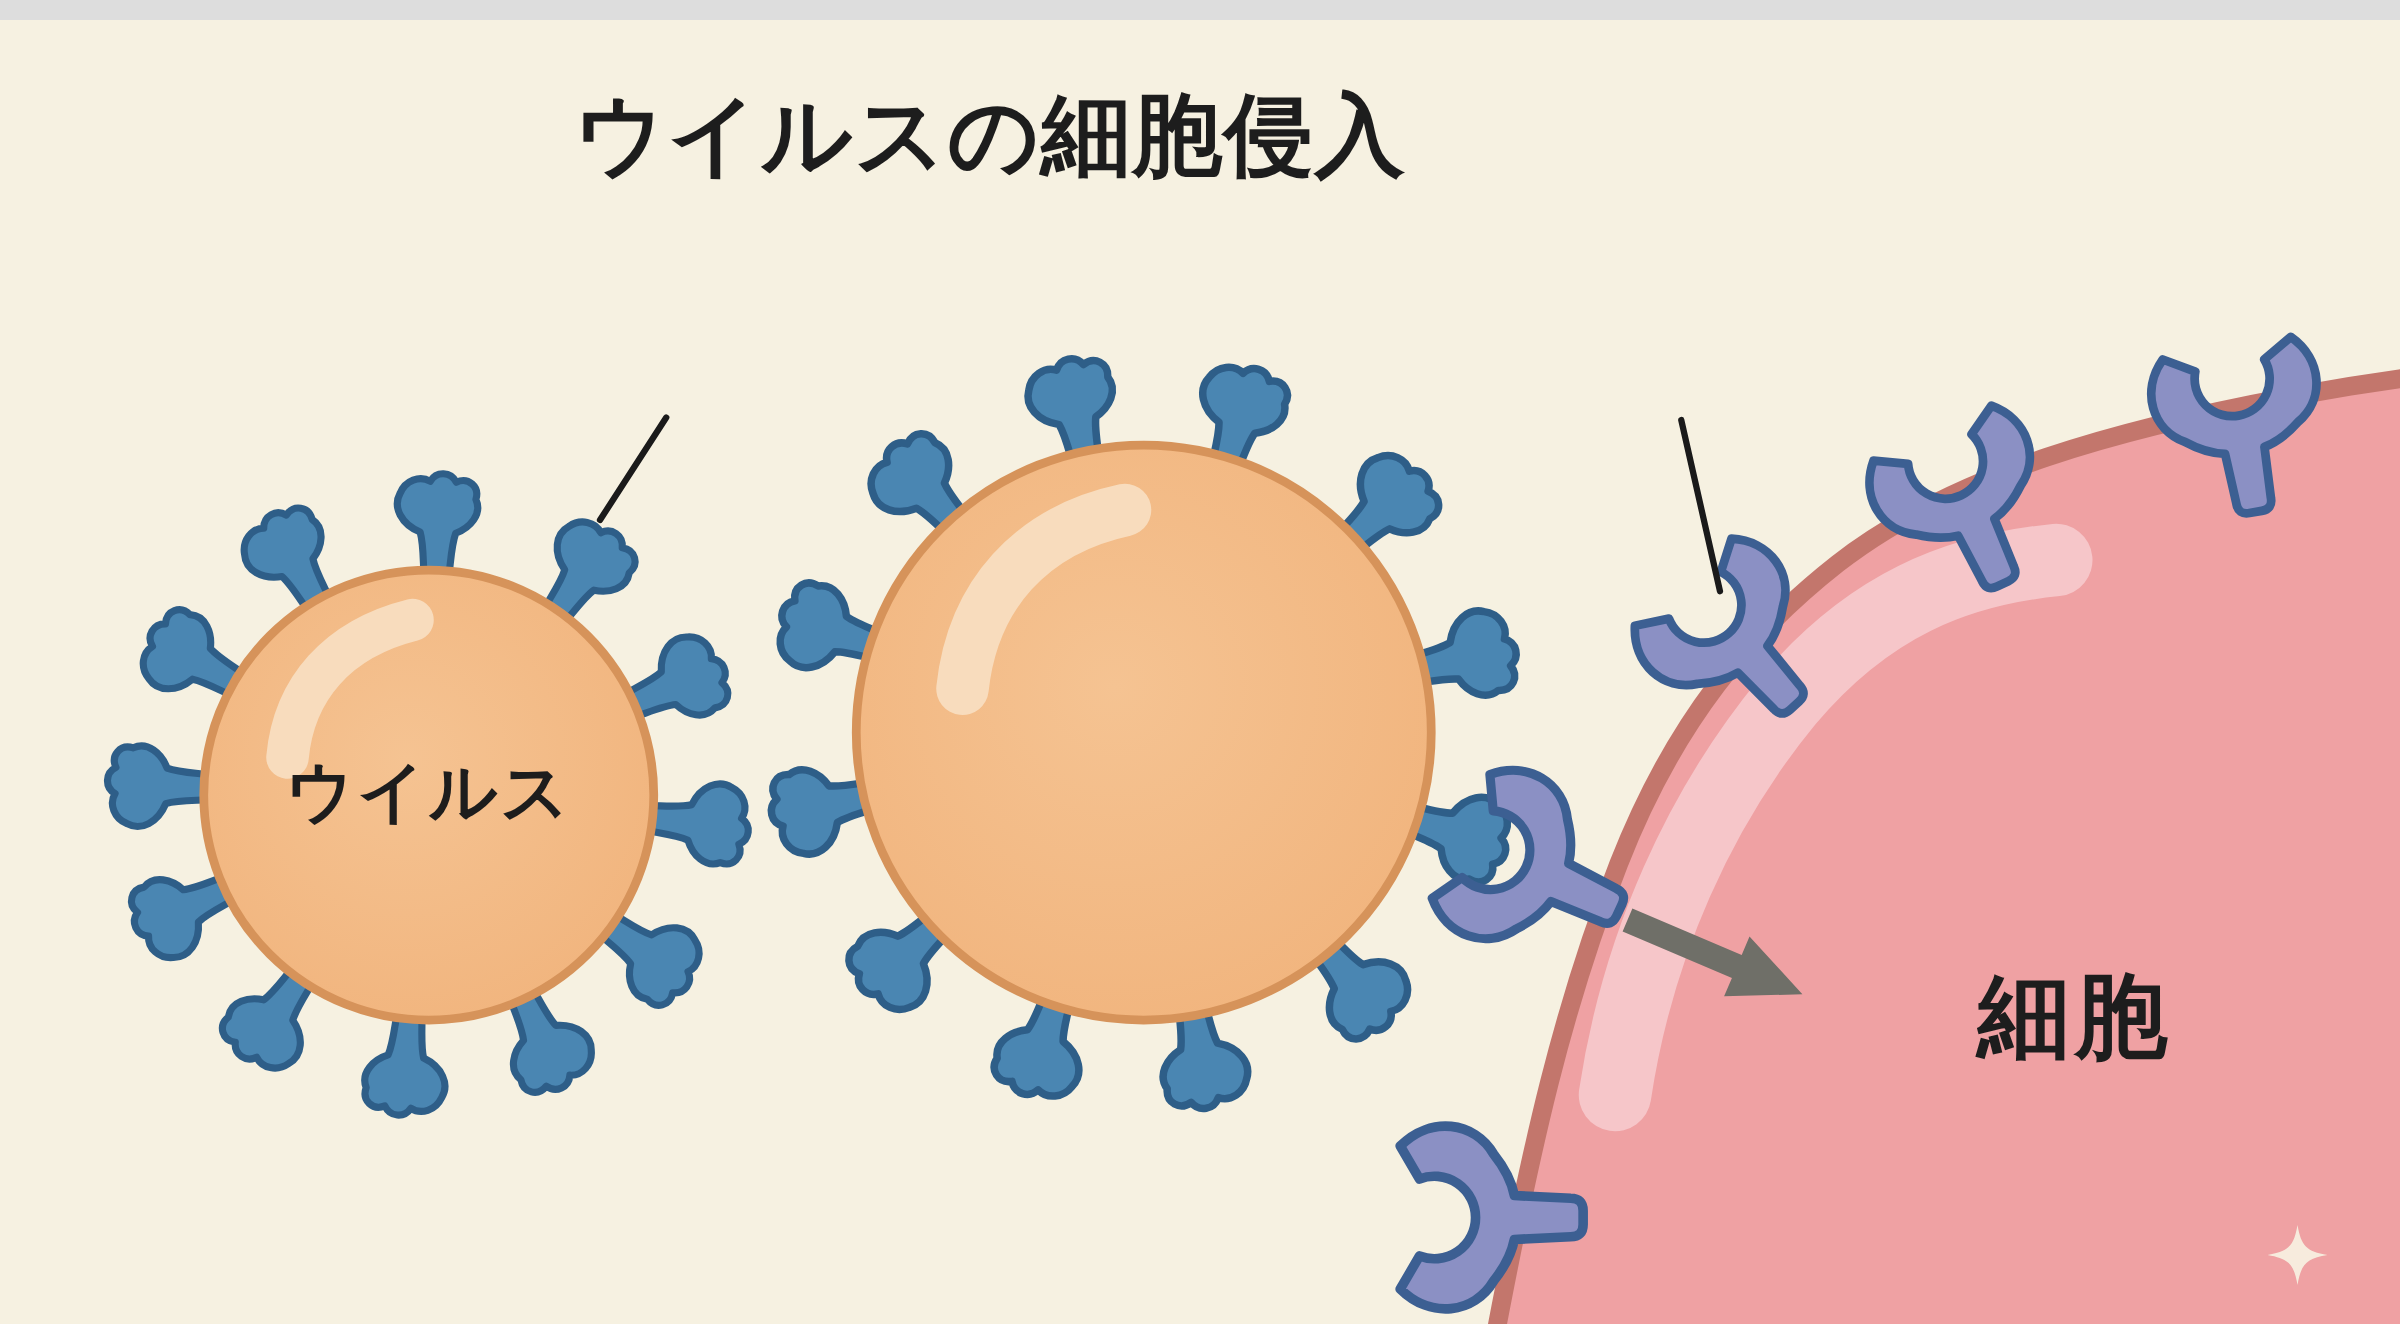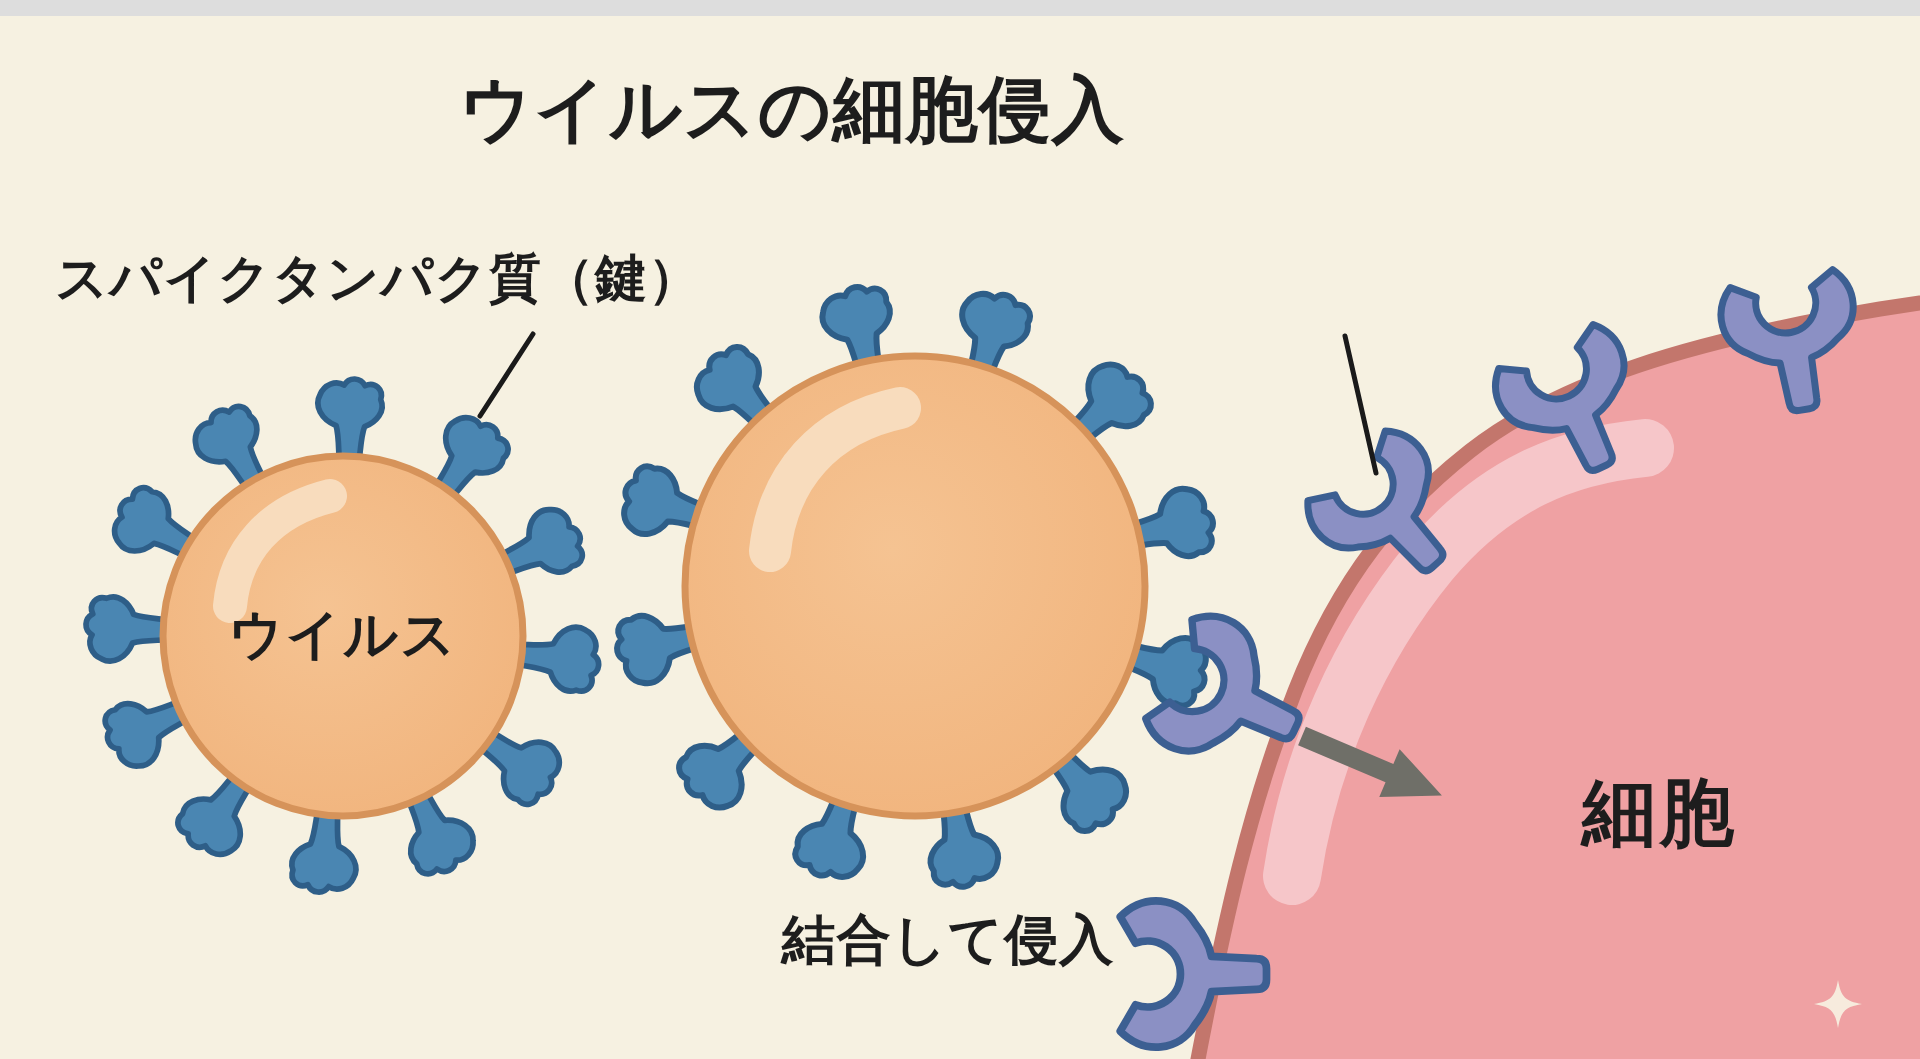--- a/index.html
+++ b/index.html
@@ -154,17 +154,15 @@
 
     <use href="#receptorShape" class="receptor" transform="translate(1205,670) rotate(-65) scale(1.05)"></use>
 
     <path class="arrow" transform="translate(1302,720) rotate(23)" d="M 0 -10 L 95 -10 L 95 -26 L 152 0 L 95 26 L 95 10 L 0 10 Z"></path>
 
     <line class="pointer" x1="533" y1="318" x2="480" y2="400"></line>
     <line class="pointer" x1="1345" y1="320" x2="1376" y2="457"></line>
   </svg>
 
   <div class="lbl" id="title-label">ウイルスの細胞侵入</div>
-  <div class="lbl" id="spike-label">スパイクタンパク質（鍵）</div>
   <div class="lbl" id="cell-label">細胞</div>
   <div class="lbl" id="virus-label">ウイルス</div>
-  <div class="lbl" id="binding-label">結合して侵入</div>
 </div>
 
 </body></html>

